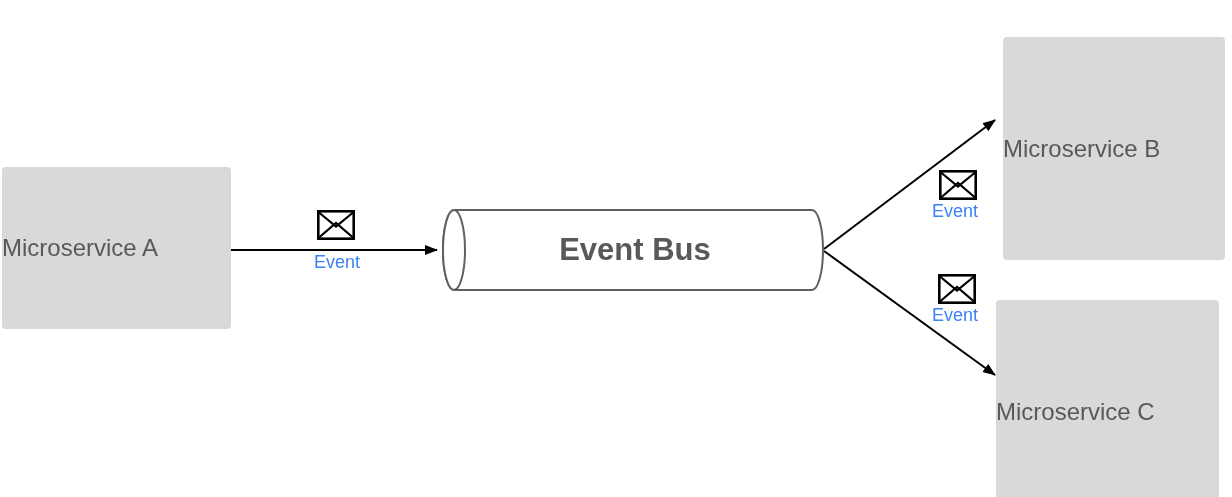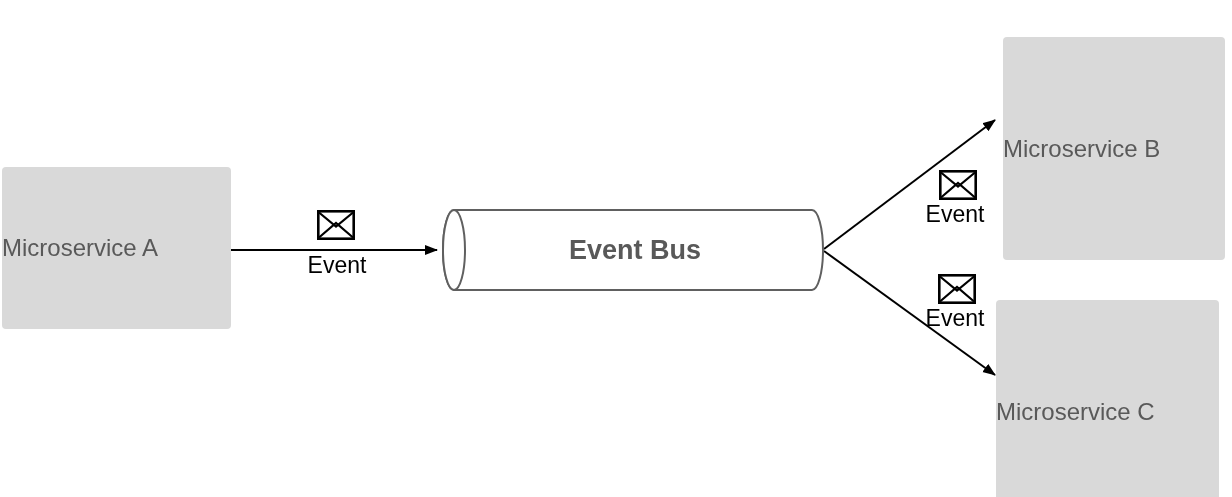--- a/index.html
+++ b/index.html
@@ -56,29 +56,29 @@
   .bus-label {
     position: absolute;
     left: 445px;
     top: 210px;
     width: 380px;
     height: 80px;
     display: flex;
     align-items: center;
     justify-content: center;
     color: #595959;
-    font-size: 27px;
+    font-size: 31px;
     font-weight: 700;
     white-space: nowrap;
   }
   .edge-label {
     position: absolute;
     transform: translateX(-50%);
-    color: #000000;
-    font-size: 23px;
+    color: #3b82f6;
+    font-size: 18px;
     white-space: nowrap;
   }
   .edge-label-1 { left: 337px; top: 252px; }
   .edge-label-2 { left: 955px; top: 201px; }
   .edge-label-3 { left: 955px; top: 305px; }
 </style>
 </head>
 <body>
 
 <div class="diagram">

